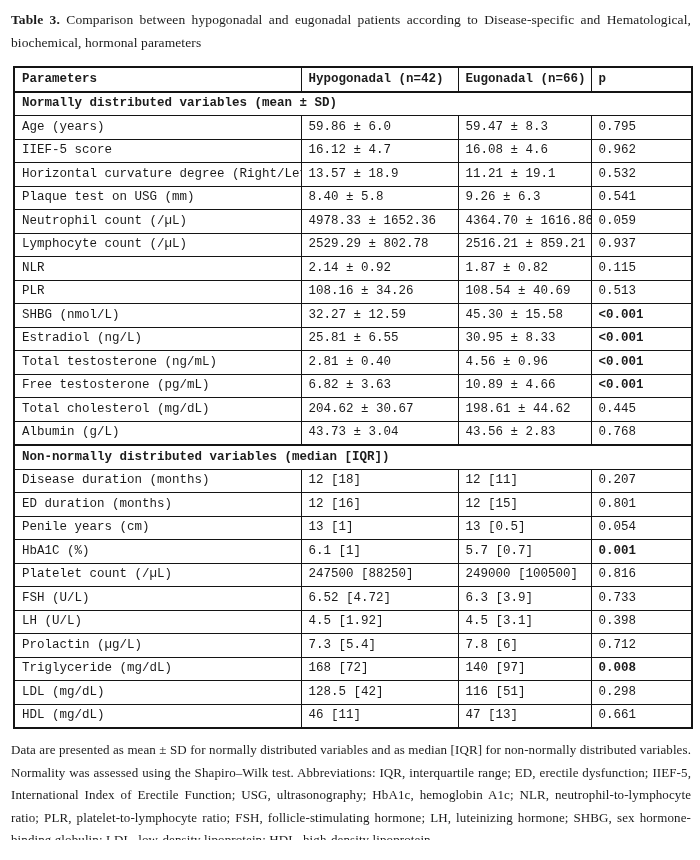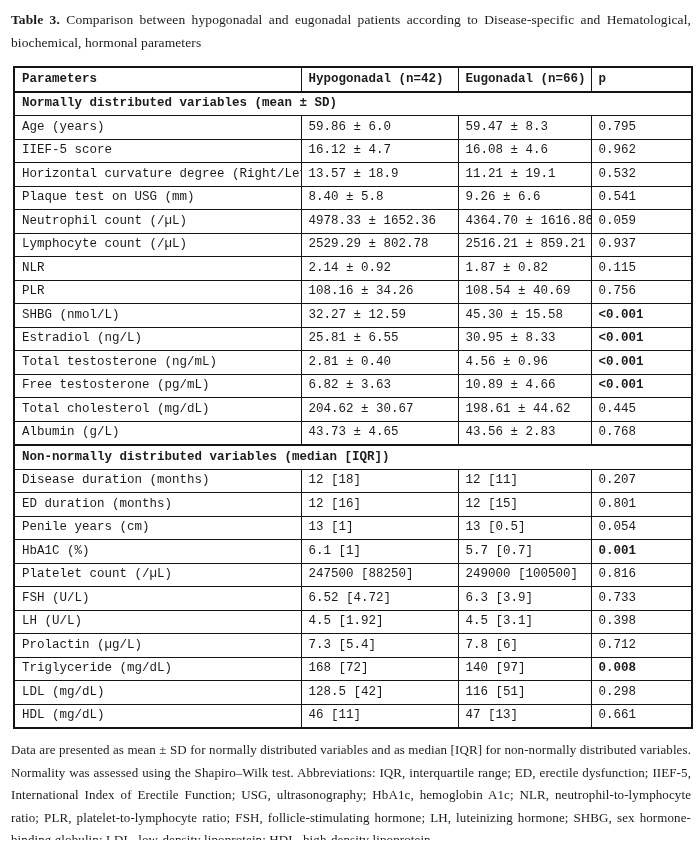--- a/index.html
+++ b/index.html
@@ -114,21 +114,21 @@
         </tr>
         <tr>
           <td>Horizontal curvature degree (Right/Left)</td>
           <td>13.57 ± 18.9</td>
           <td>11.21 ± 19.1</td>
           <td>0.532</td>
         </tr>
         <tr>
           <td>Plaque test on USG (mm)</td>
           <td>8.40 ± 5.8</td>
-          <td>9.26 ± 6.6</td>
+          <td>9.26 ± 6.3</td>
           <td>0.541</td>
         </tr>
         <tr>
           <td>Neutrophil count (/µL)</td>
           <td>4978.33 ± 1652.36</td>
           <td>4364.70 ± 1616.86</td>
           <td>0.059</td>
         </tr>
         <tr>
           <td>Lymphocyte count (/µL)</td>
@@ -139,21 +139,21 @@
         <tr>
           <td>NLR</td>
           <td>2.14 ± 0.92</td>
           <td>1.87 ± 0.82</td>
           <td>0.115</td>
         </tr>
         <tr>
           <td>PLR</td>
           <td>108.16 ± 34.26</td>
           <td>108.54 ± 40.69</td>
-          <td>0.756</td>
+          <td>0.513</td>
         </tr>
         <tr>
           <td>SHBG (nmol/L)</td>
           <td>32.27 ± 12.59</td>
           <td>45.30 ± 15.58</td>
           <td class="bold">&lt;0.001</td>
         </tr>
         <tr>
           <td>Estradiol (ng/L)</td>
           <td>25.81 ± 6.55</td>
@@ -173,21 +173,21 @@
           <td class="bold">&lt;0.001</td>
         </tr>
         <tr>
           <td>Total cholesterol (mg/dL)</td>
           <td>204.62 ± 30.67</td>
           <td>198.61 ± 44.62</td>
           <td>0.445</td>
         </tr>
         <tr>
           <td>Albumin (g/L)</td>
-          <td>43.73 ± 4.65</td>
+          <td>43.73 ± 3.04</td>
           <td>43.56 ± 2.83</td>
           <td>0.768</td>
         </tr>
         <tr class="section-row">
           <td colspan="4">Non-normally distributed variables (median [IQR])</td>
         </tr>
         <tr>
           <td>Disease duration (months)</td>
           <td>12 [18]</td>
           <td>12 [11]</td>

